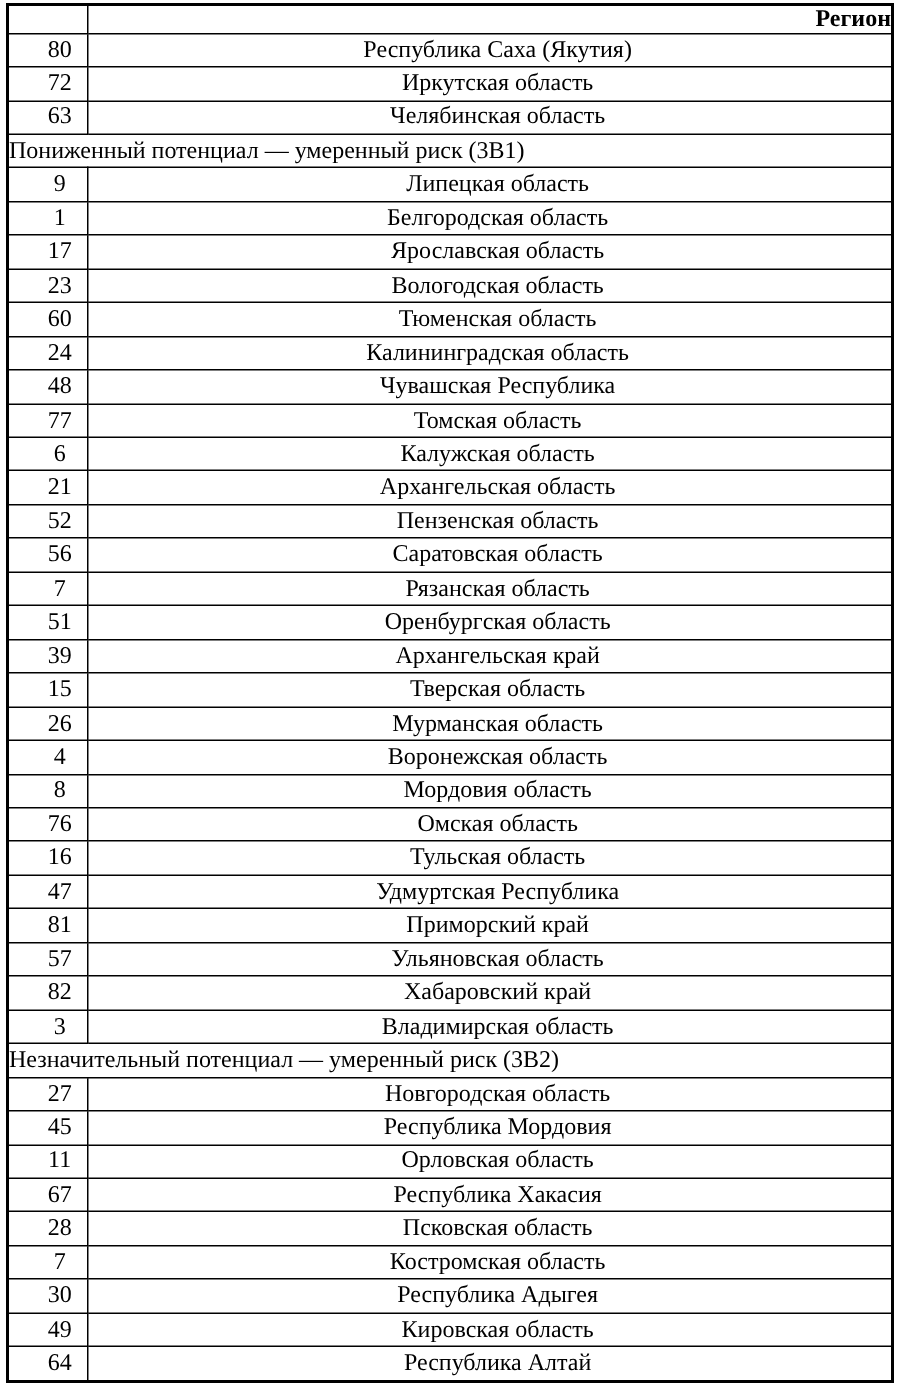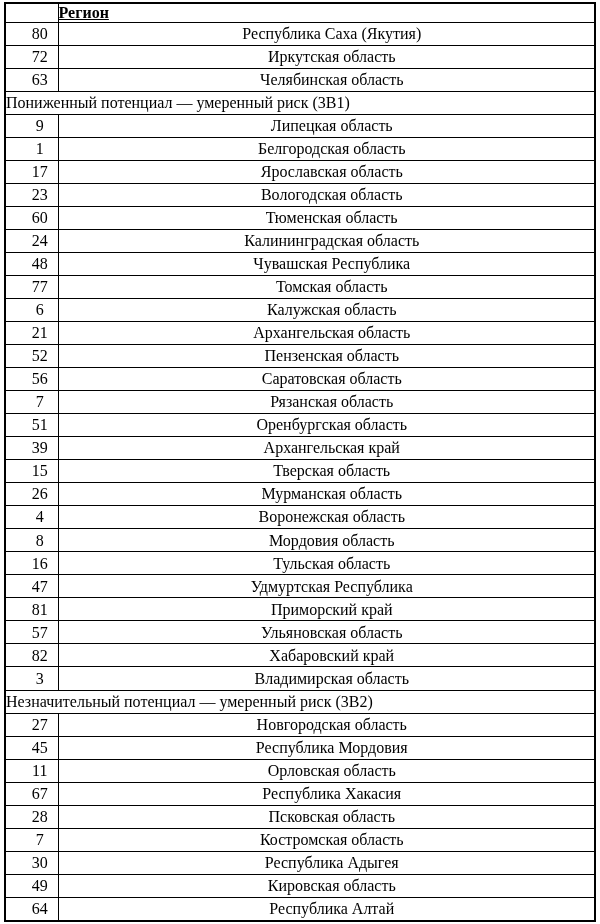--- a/index.html
+++ b/index.html
@@ -39,22 +39,21 @@
     vertical-align: middle;
   }
   .region-table col.c-num { width: 53px; }
   .region-table th.num-col,
   .region-table td.num-cell {
     text-align: center;
     padding-left: 16px;
   }
   .region-table th.region-col {
     font-weight: bold;
-    text-align: left;
-    text-decoration: underline;
+    text-align: right;
   }
   .region-table td.region-cell {
     text-align: center;
     padding-left: 11px;
   }
   .region-table td.section-cell {
     font-weight: normal;
     text-align: left;
   }
 </style>
@@ -159,20 +158,24 @@
         </tr>
         <tr>
           <td class="num-cell">4</td>
           <td class="region-cell">Воронежская область</td>
         </tr>
         <tr>
           <td class="num-cell">8</td>
           <td class="region-cell">Мордовия область</td>
         </tr>
         <tr>
+          <td class="num-cell">76</td>
+          <td class="region-cell">Омская область</td>
+        </tr>
+        <tr>
           <td class="num-cell">16</td>
           <td class="region-cell">Тульская область</td>
         </tr>
         <tr>
           <td class="num-cell">47</td>
           <td class="region-cell">Удмуртская Республика</td>
         </tr>
         <tr>
           <td class="num-cell">81</td>
           <td class="region-cell">Приморский край</td>

